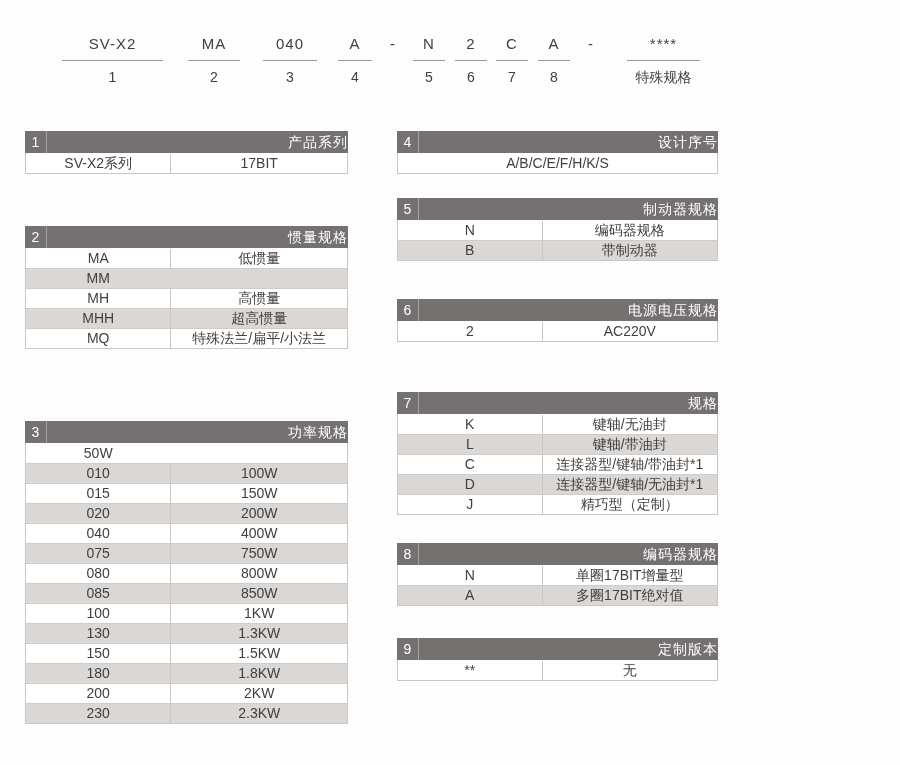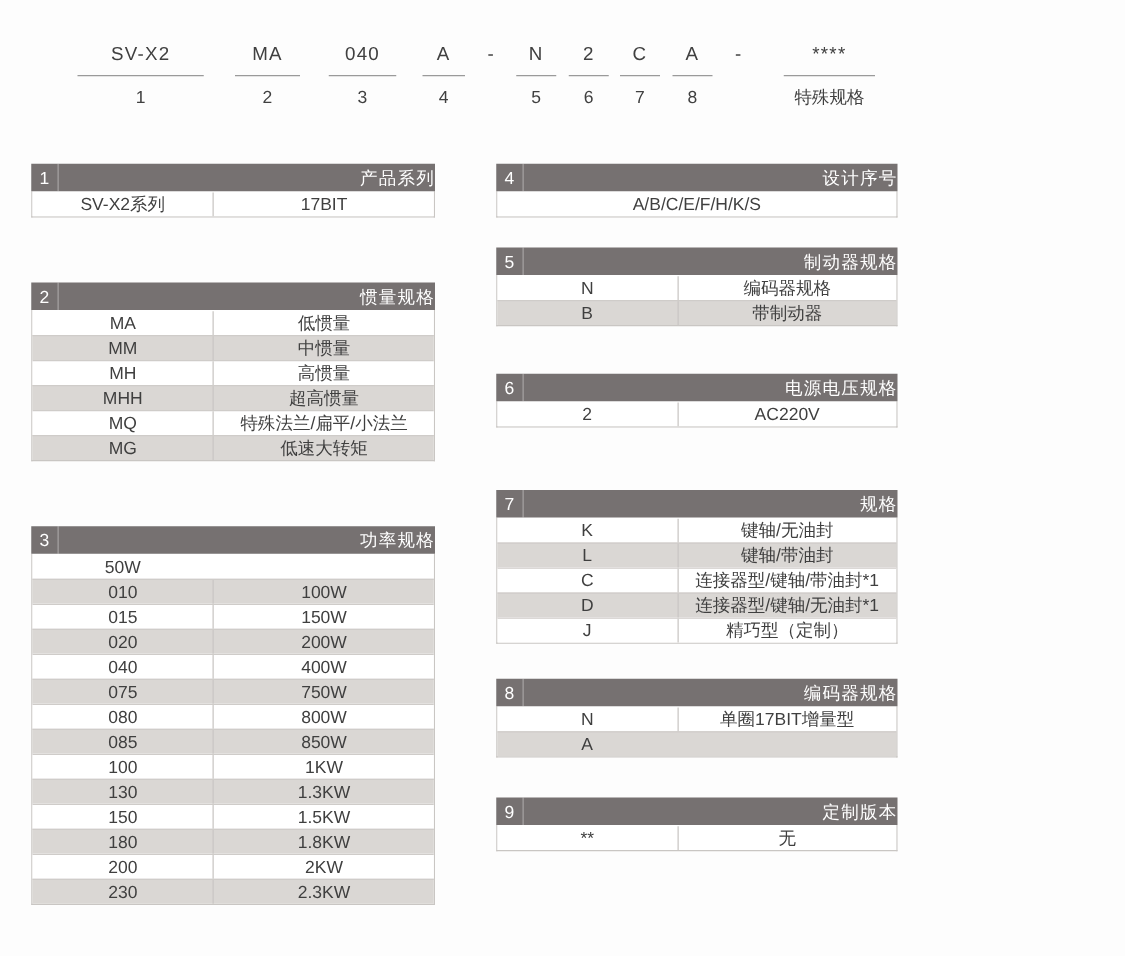--- a/index.html
+++ b/index.html
@@ -131,38 +131,33 @@
       <span class="tnum">2</span>
       <span class="ttitle">惯量规格</span>
     </div>
     <div class="tbody">
       <div class="trow">
         <span class="tcell">MA</span>
         <span class="tcell">低惯量</span>
       </div>
       <div class="trow alt">
         <span class="tcell">MM</span>
-        <span class="tcell">中惯量</span>
       </div>
       <div class="trow">
         <span class="tcell">MH</span>
         <span class="tcell">高惯量</span>
       </div>
       <div class="trow alt">
         <span class="tcell">MHH</span>
         <span class="tcell">超高惯量</span>
       </div>
       <div class="trow">
         <span class="tcell">MQ</span>
         <span class="tcell">特殊法兰/扁平/小法兰</span>
       </div>
-      <div class="trow alt">
-        <span class="tcell">MG</span>
-        <span class="tcell">低速大转矩</span>
-      </div>
     </div>
   </section>
 <section class="table" id="t2">
     <div class="thead">
       <span class="tnum">3</span>
       <span class="ttitle">功率规格</span>
     </div>
     <div class="tbody">
       <div class="trow">
         <span class="tcell">50W</span>
@@ -293,20 +288,21 @@
       <span class="tnum">8</span>
       <span class="ttitle">编码器规格</span>
     </div>
     <div class="tbody">
       <div class="trow">
         <span class="tcell">N</span>
         <span class="tcell">单圈17BIT增量型</span>
       </div>
       <div class="trow alt">
         <span class="tcell">A</span>
+        <span class="tcell">多圈17BIT绝对值</span>
       </div>
     </div>
   </section>
 <section class="table" id="t8">
     <div class="thead">
       <span class="tnum">9</span>
       <span class="ttitle">定制版本</span>
     </div>
     <div class="tbody">
       <div class="trow">

